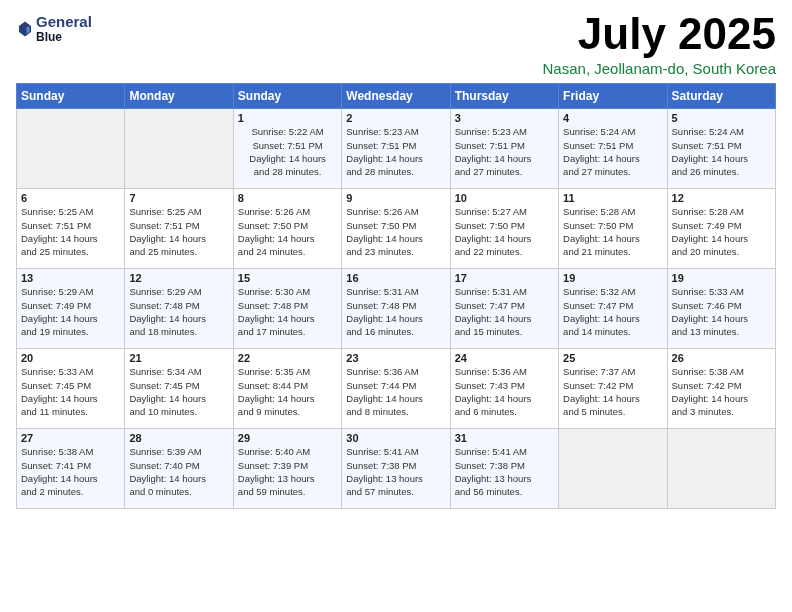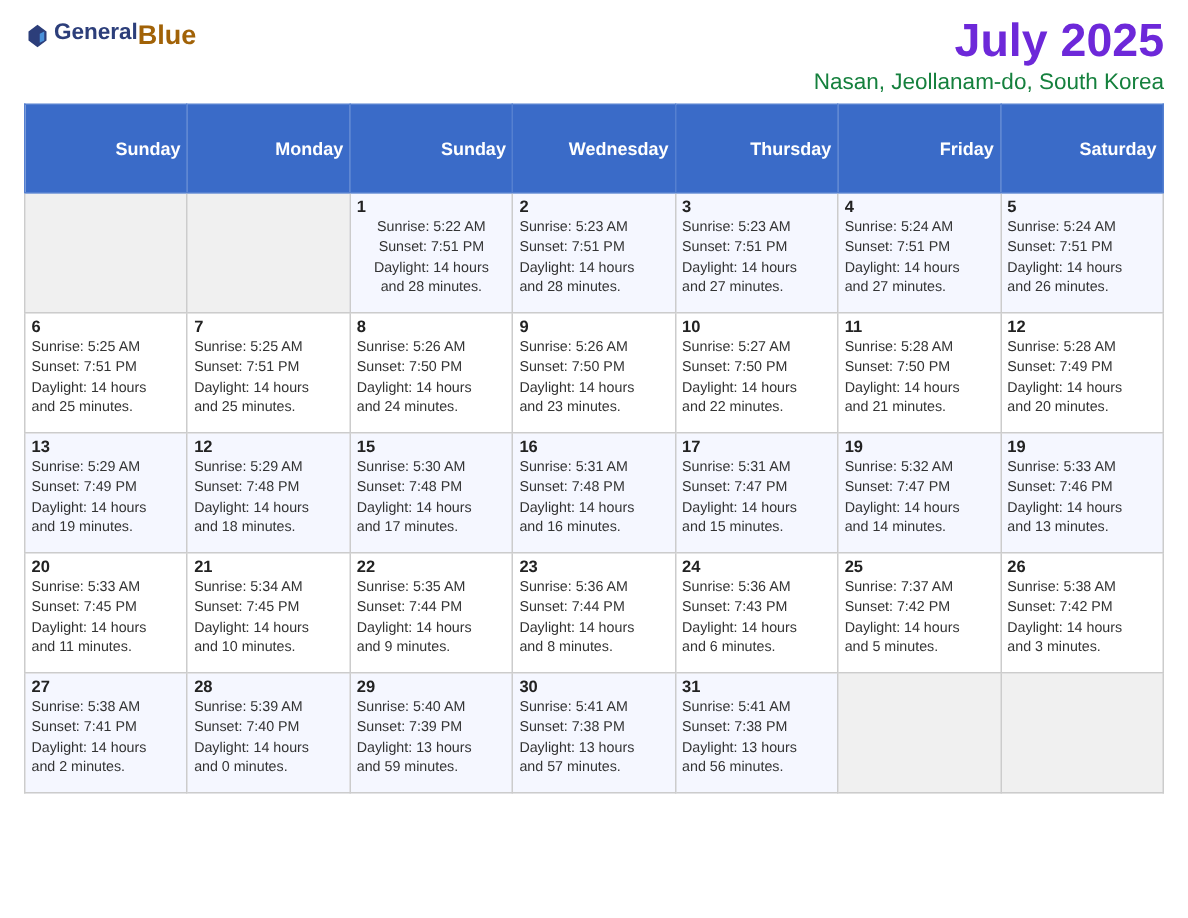--- a/index.html
+++ b/index.html
@@ -22,64 +22,64 @@
       align-items: flex-start;
       margin-bottom: 6px;
     }
     .logo {
       display: flex;
       align-items: center;
       margin-top: 4px;
     }
     .logo-text {
       display: flex;
-      flex-direction: row;
+      flex-direction: column;
       line-height: 1.1;
     }
     .logo-general {
       font-size: 15px;
       font-weight: bold;
       color: #2c3e7a;
     }
     .logo-blue {
-      font-size: 18px;
-      font-weight: bold;
-      color: #a16207;
+      font-size: 12px;
+      font-weight: bold;
+      color: #0f172a;
     }
     .logo-icon {
       width: 18px;
       height: 18px;
       margin-right: 2px;
     }
     .title-block {
       text-align: right;
     }
     .month-title {
-      font-size: 31px;
-      font-weight: bold;
-      color: #6d28d9;
+      font-size: 44px;
+      font-weight: bold;
+      color: #000000;
       line-height: 1.1;
     }
     .location-title {
       font-size: 15px;
       color: #15803d;
       margin-top: 2px;
     }
     table {
       width: 100%;
       border-collapse: collapse;
       table-layout: fixed;
     }
     thead th {
       background: #3a6bc8;
       color: #fff;
       font-size: 12px;
       font-weight: bold;
-      padding: 22px 4px;
-      text-align: right;
+      padding: 5px 4px;
+      text-align: left;
       border: 1px solid #5580d0;
     }
     tbody td {
       vertical-align: top;
       border: 1px solid #ccc;
       padding: 3px 4px 4px 4px;
       font-size: 10px;
       color: #222;
       height: 80px;
       background: #fff;
@@ -292,21 +292,21 @@
           <td>
             <span class="day-num">21</span>
             <div class="cell-content" style="white-space: pre-line;">Sunrise: 5:34 AM
 Sunset: 7:45 PM
 Daylight: 14 hours
 and 10 minutes.</div>
           </td>
           <td>
             <span class="day-num">22</span>
             <div class="cell-content" style="white-space: pre-line;">Sunrise: 5:35 AM
-Sunset: 7:44 PM
+Sunset: 8:44 PM
 Daylight: 14 hours
 and 9 minutes.</div>
           </td>
           <td>
             <span class="day-num">23</span>
             <div class="cell-content" style="white-space: pre-line;">Sunrise: 5:36 AM
 Sunset: 7:44 PM
 Daylight: 14 hours
 and 8 minutes.</div>
           </td>

